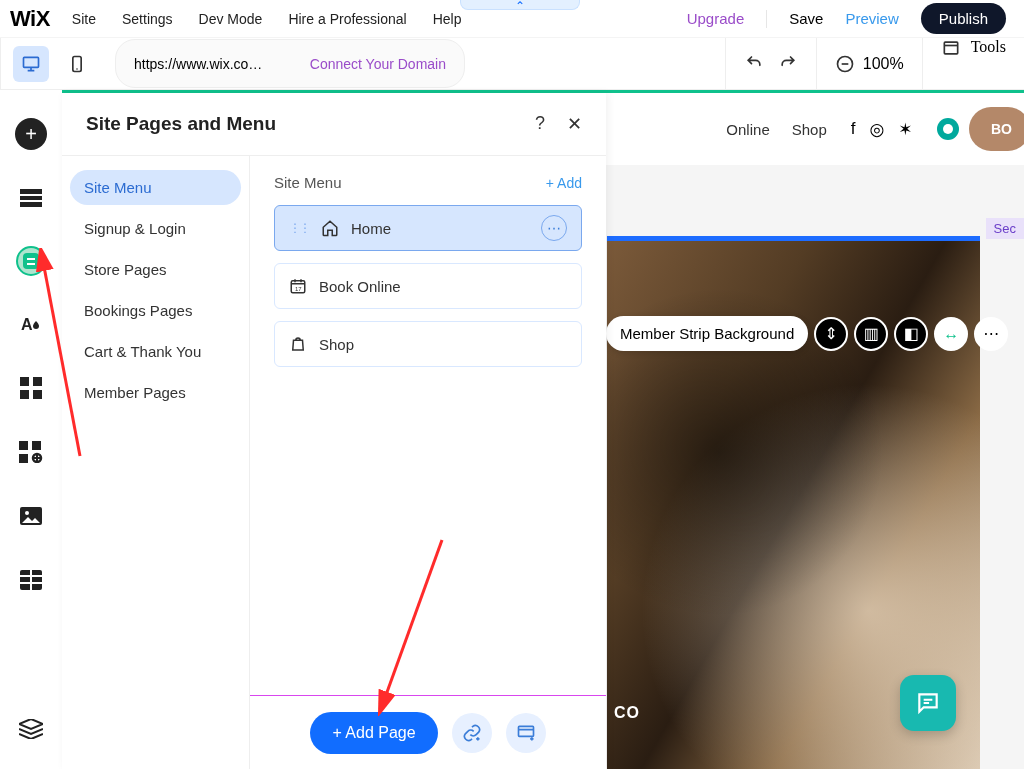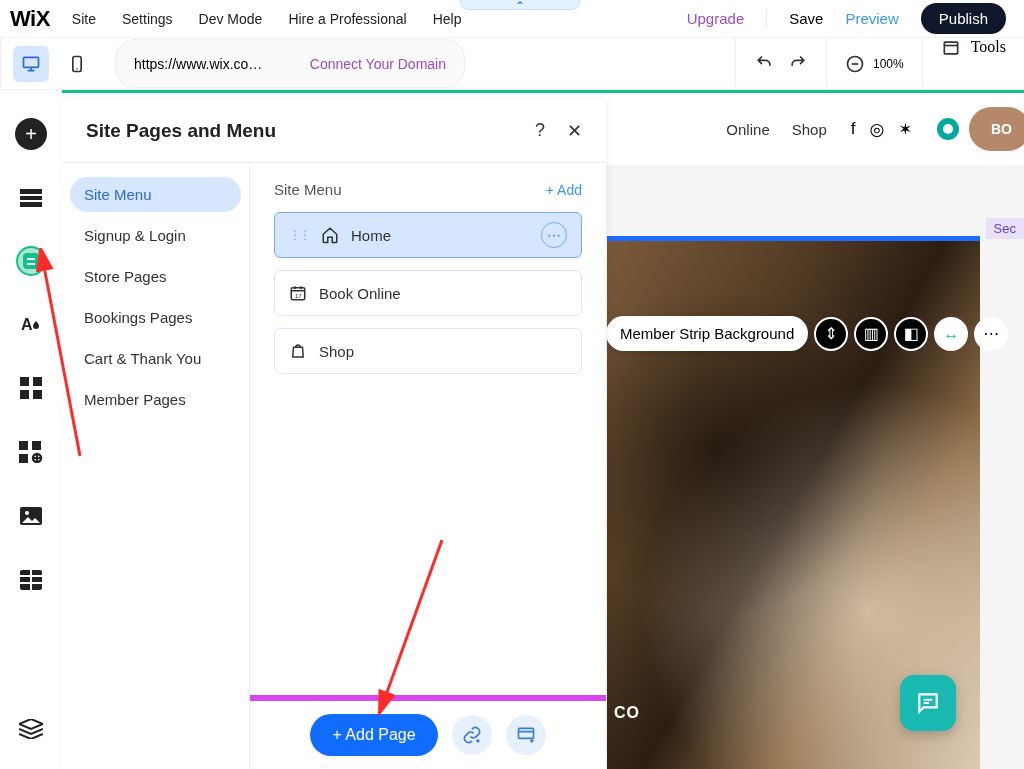--- a/index.html
+++ b/index.html
@@ -24,21 +24,21 @@
   .page-select { display:flex; align-items:center; gap:4px; padding:0 20px; font-size:16px; width:232px; justify-content:space-between;}
   .page-select span:first-child { color:#333; }
   .chev { font-size:14px; color:#333;}
   .tb-seg { border-left:1px solid #eee; height:100%; display:flex; align-items:center; padding:0 12px; gap:10px;}
   .device-btn { width:36px; height:36px; border-radius:6px; display:flex; align-items:center; justify-content:center; }
   .device-btn.active { background:#d6e6fe; }
   .urlbox { flex:0 0 350px; background:#fafafa; border-radius:20px; height:49px; display:flex; align-items:center; padding:0 18px; font-size:14px; justify-content:space-between; border:1px solid #eee; margin-left:8px;}
   .urlbox .domain { color:#9a4cc9;}
   .tb-right { margin-left:auto; display:flex; align-items:center;}
   .tb-icon-group { border-left:1px solid #eee; height:52px; display:flex; align-items:center; gap:14px; padding:0 18px;}
-  .zoom { display:flex; align-items:center; gap:8px; font-size:12px;}
+  .zoom { display:flex; align-items:center; gap:8px; font-size:16px;}
   .tools { display:flex; align-items:flex-start; gap:10px; font-size:16px;font-family:Liberation Serif, serif;}
 
   
   .left-rail { position:absolute; top:92px; left:0; width:62px; height:calc(100% - 92px); background:#fff; display:flex; flex-direction:column; align-items:center; padding-top:26px; gap:32px; }
   .rail-btn { width:32px; height:32px; border-radius:50%; display:flex; align-items:center; justify-content:center; position:relative;}
   .rail-add { background:#222; color:#fff; font-size:20px; }
   .rail-pages { width:30px; height:30px; border-radius:50%; background:#aee5cf; border:2px solid #0fc18c; position:relative;}
   .rail-pages .inner { position:absolute; inset:5px; background:#0fc18c; border-radius:4px; }
   .rail-pages .inner::before, .rail-pages .inner::after { content:""; position:absolute; background:#fff; height:2px; left:4px; right:4px; }
   .rail-pages .inner::before { top:5px; } .rail-pages .inner::after { top:10px; }
@@ -63,39 +63,39 @@
   .strip-controls { position:absolute; top:316px; left:606px; display:flex; align-items:center; gap:6px;}
   .strip-label { background:#fff; padding:9px 14px; border-radius:22px; font-size:15px; box-shadow:0 2px 6px rgba(0,0,0,0.15);}
   .round-btn { width:34px; height:34px; border-radius:50%; background:#000; color:#fff; display:flex; align-items:center; justify-content:center; font-size:16px; border:2px solid #fff;}
   .round-btn.white { background:#fff; color:#000;}
   .round-btn.green { color:#0fc18c;}
 
   .chat-fab { position:absolute; bottom:38px; right:68px; width:56px; height:56px; border-radius:14px; background:#18b9b0; display:flex; align-items:center; justify-content:center; color:#fff; font-size:24px; box-shadow:0 4px 12px rgba(0,0,0,0.2);}
   .trim-text { position:absolute; bottom:47px; left:614px; color:#fff; font-size:16px; letter-spacing:1px; font-weight:600;}
 
   
-  .panel { position:absolute; top:100px; left:62px; width:544px; bottom:0; background:#fff; box-shadow:2px 0 8px rgba(0,0,0,0.06); display:flex; flex-direction:column;}
+  .panel { position:absolute; top:93px; left:62px; width:544px; bottom:0; background:#fff; box-shadow:2px 0 8px rgba(0,0,0,0.06); display:flex; flex-direction:column;}
   .panel-head { display:flex; align-items:center; justify-content:space-between; padding:20px 24px; }
   .panel-title { font-size:19px; font-weight:700; color:#222;}
   .panel-head-icons { display:flex; gap:22px; font-size:18px; color:#333;}
   .panel-body { display:flex; flex:1; border-top:1px solid #eee;}
   .panel-side { width:188px; border-right:1px solid #eee; padding:14px 8px; display:flex; flex-direction:column; gap:6px;}
   .side-item { padding:9px 14px; border-radius:22px; font-size:15px; color:#333; cursor:pointer;}
   .side-item.active { background:#d6e6fe; color:#2b6bd1;}
   .panel-main { flex:1; display:flex; flex-direction:column; position:relative;}
   .panel-main-head { display:flex; justify-content:space-between; align-items:center; padding:18px 24px 14px 24px;}
   .panel-main-head .title { font-size:15px; color:#555;}
   .add-link { color:#3899ec; font-size:14px;}
   .page-list { padding:0 24px; display:flex; flex-direction:column; gap:12px;}
   .page-item { border:1px solid #d9e8ff; border-radius:6px; height:46px; display:flex; align-items:center; padding:0 14px; gap:12px; font-size:15px; color:#333; background:#fff;}
   .page-item.active { background:#d6e6fe; border-color:#7aa8ee; position:relative;}
   .page-item .drag { color:#7aa8ee; font-size:12px; letter-spacing:-2px;}
   .page-item .more { margin-left:auto; width:26px; height:26px; border:1px solid #7aa8ee; border-radius:50%; display:flex; align-items:center; justify-content:center; color:#3b7dd8; font-size:14px;}
 
-  .panel-footer { border-top:6px solid #d946ef; height:74px; display:flex; align-items:center; justify-content:center; gap:14px;}
+  .panel-footer { border-top:1px solid #d946ef; height:74px; display:flex; align-items:center; justify-content:center; gap:14px;}
   .add-page-btn { background:#116dff; color:#fff; padding:12px 22px; border-radius:24px; font-size:16px; display:flex; align-items:center; gap:6px;}
   .footer-icon { width:40px; height:40px; border-radius:50%; background:#e7f0ff; display:flex; align-items:center; justify-content:center; color:#3b7dd8; font-size:17px;}
 
   
   .arrow1 { position:absolute; top:248px; left:30px; width:60px; height:210px; pointer-events:none;}
   .arrow2 { position:absolute; top:536px; left:370px; width:80px; height:180px; pointer-events:none;}
 
   svg.simple-icon { width:20px; height:20px; }
 </style>
 </head>

